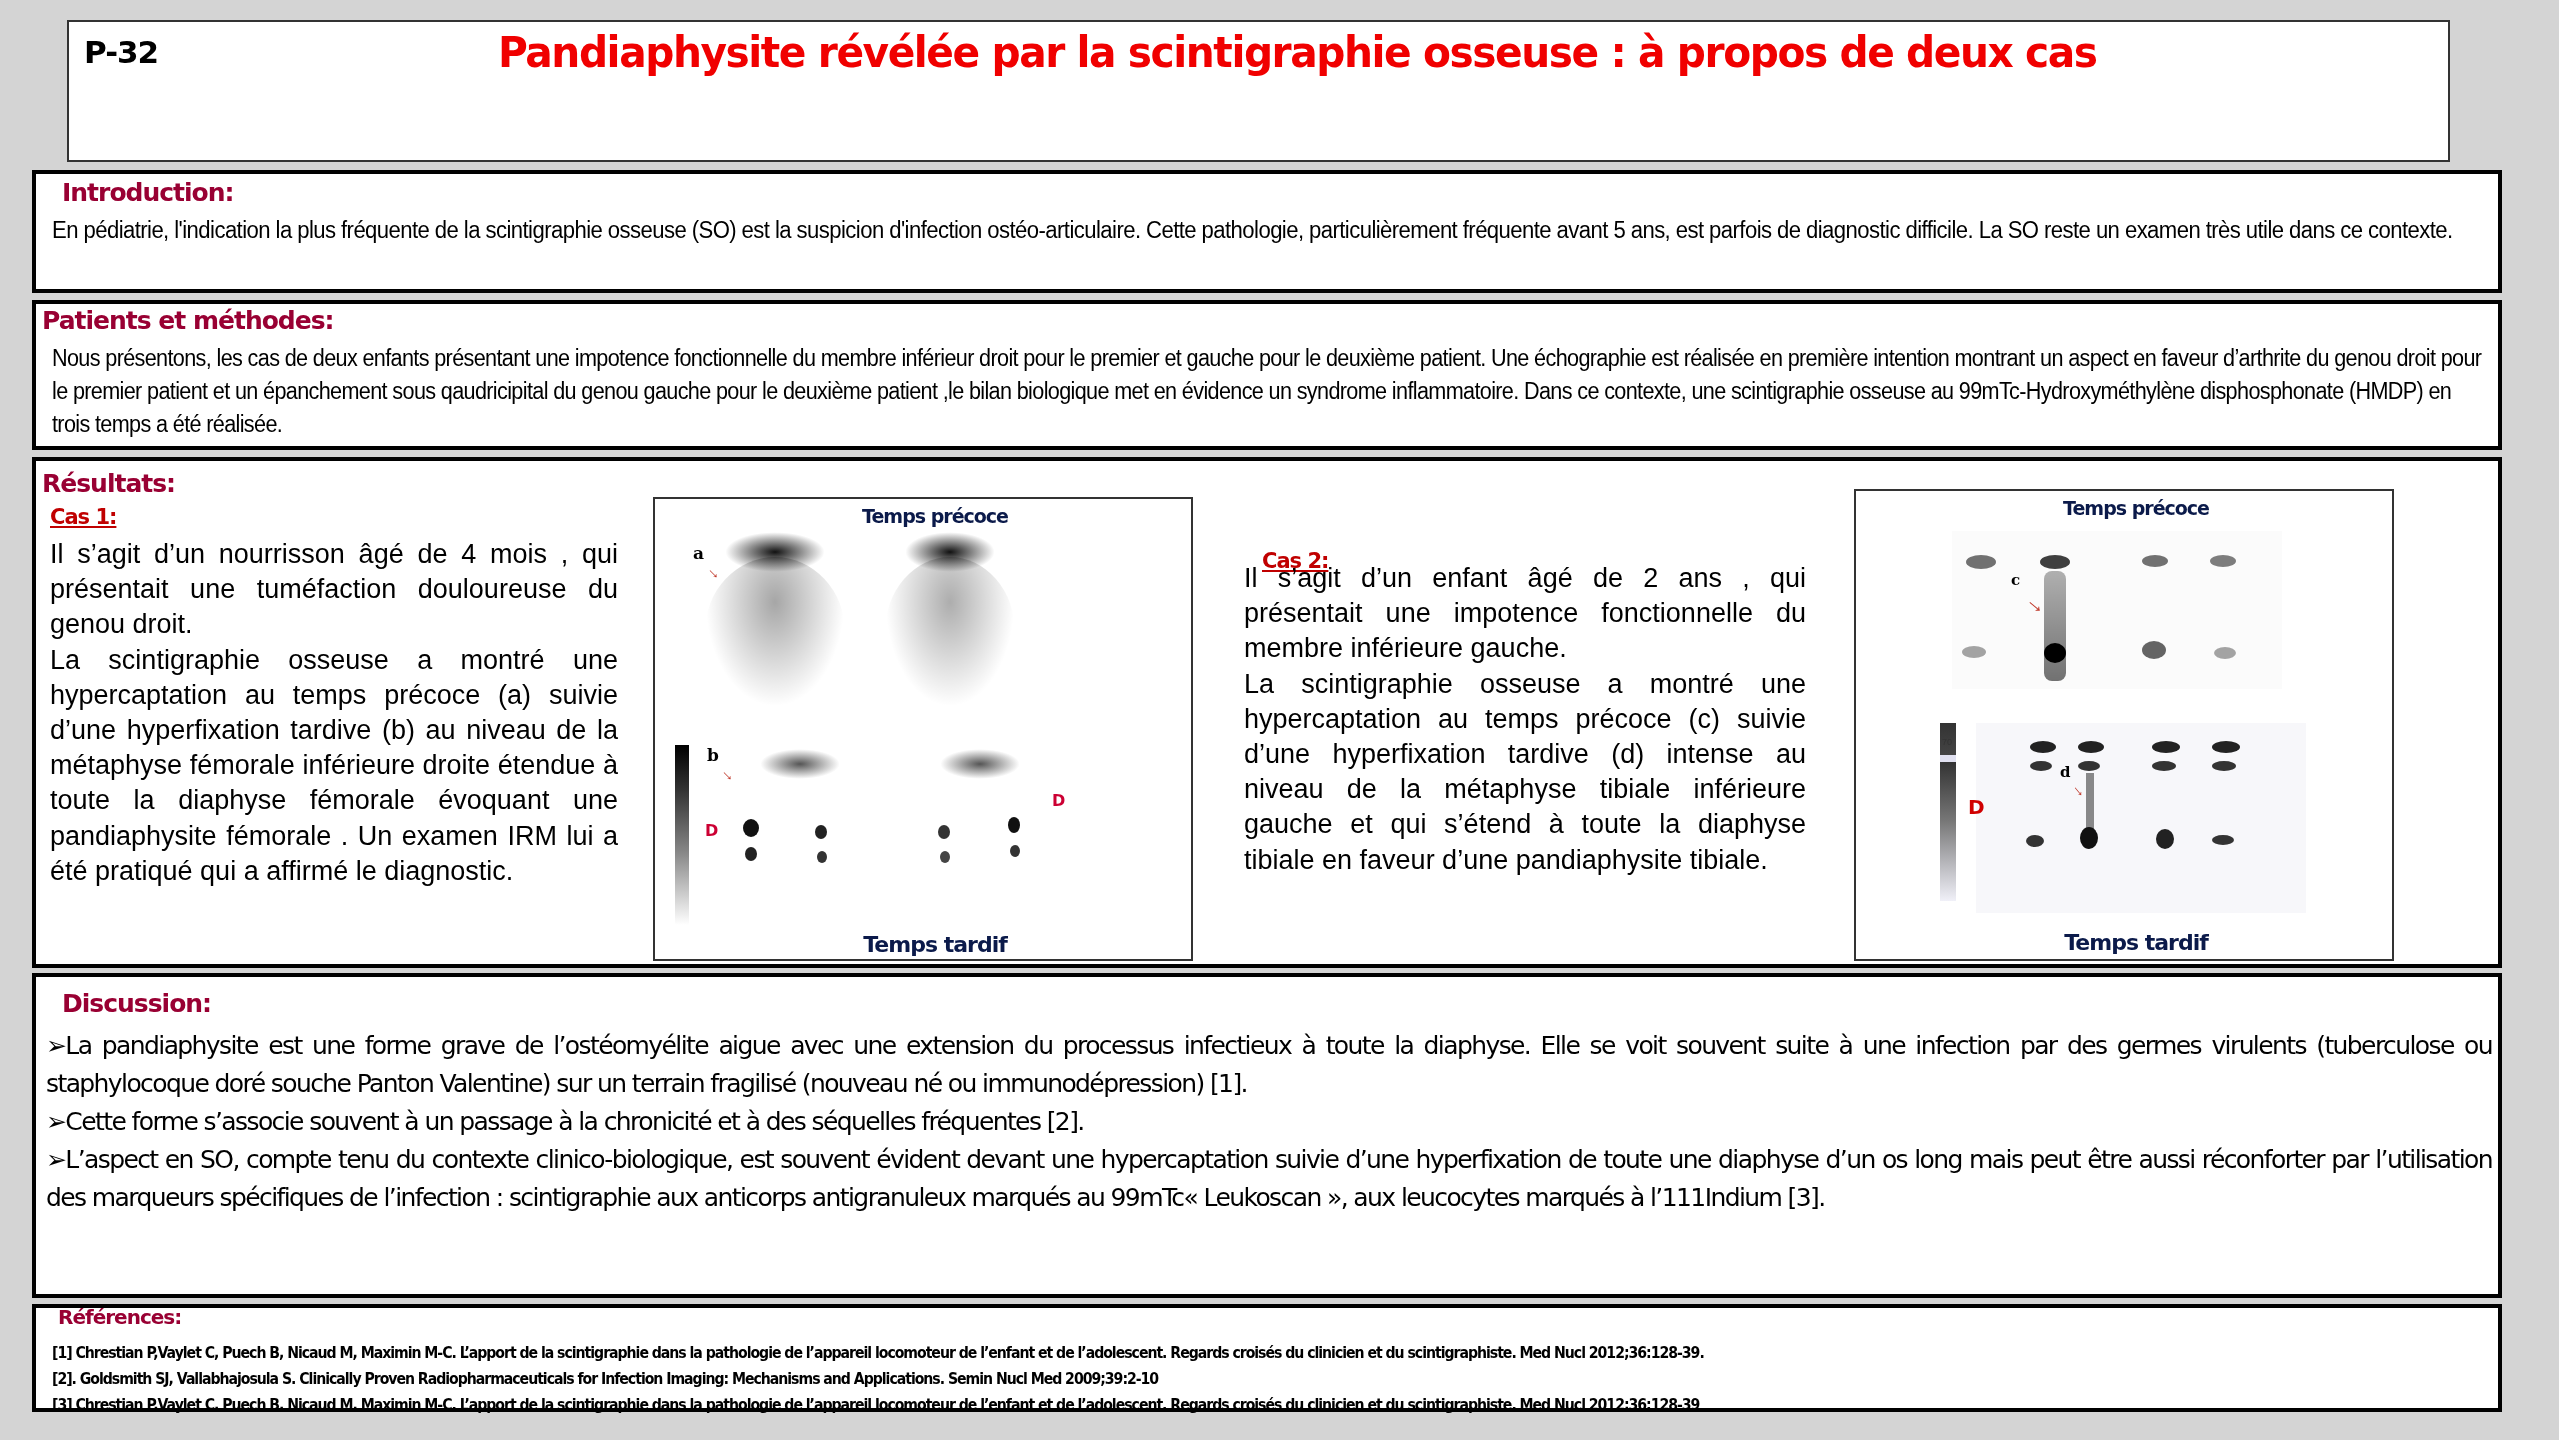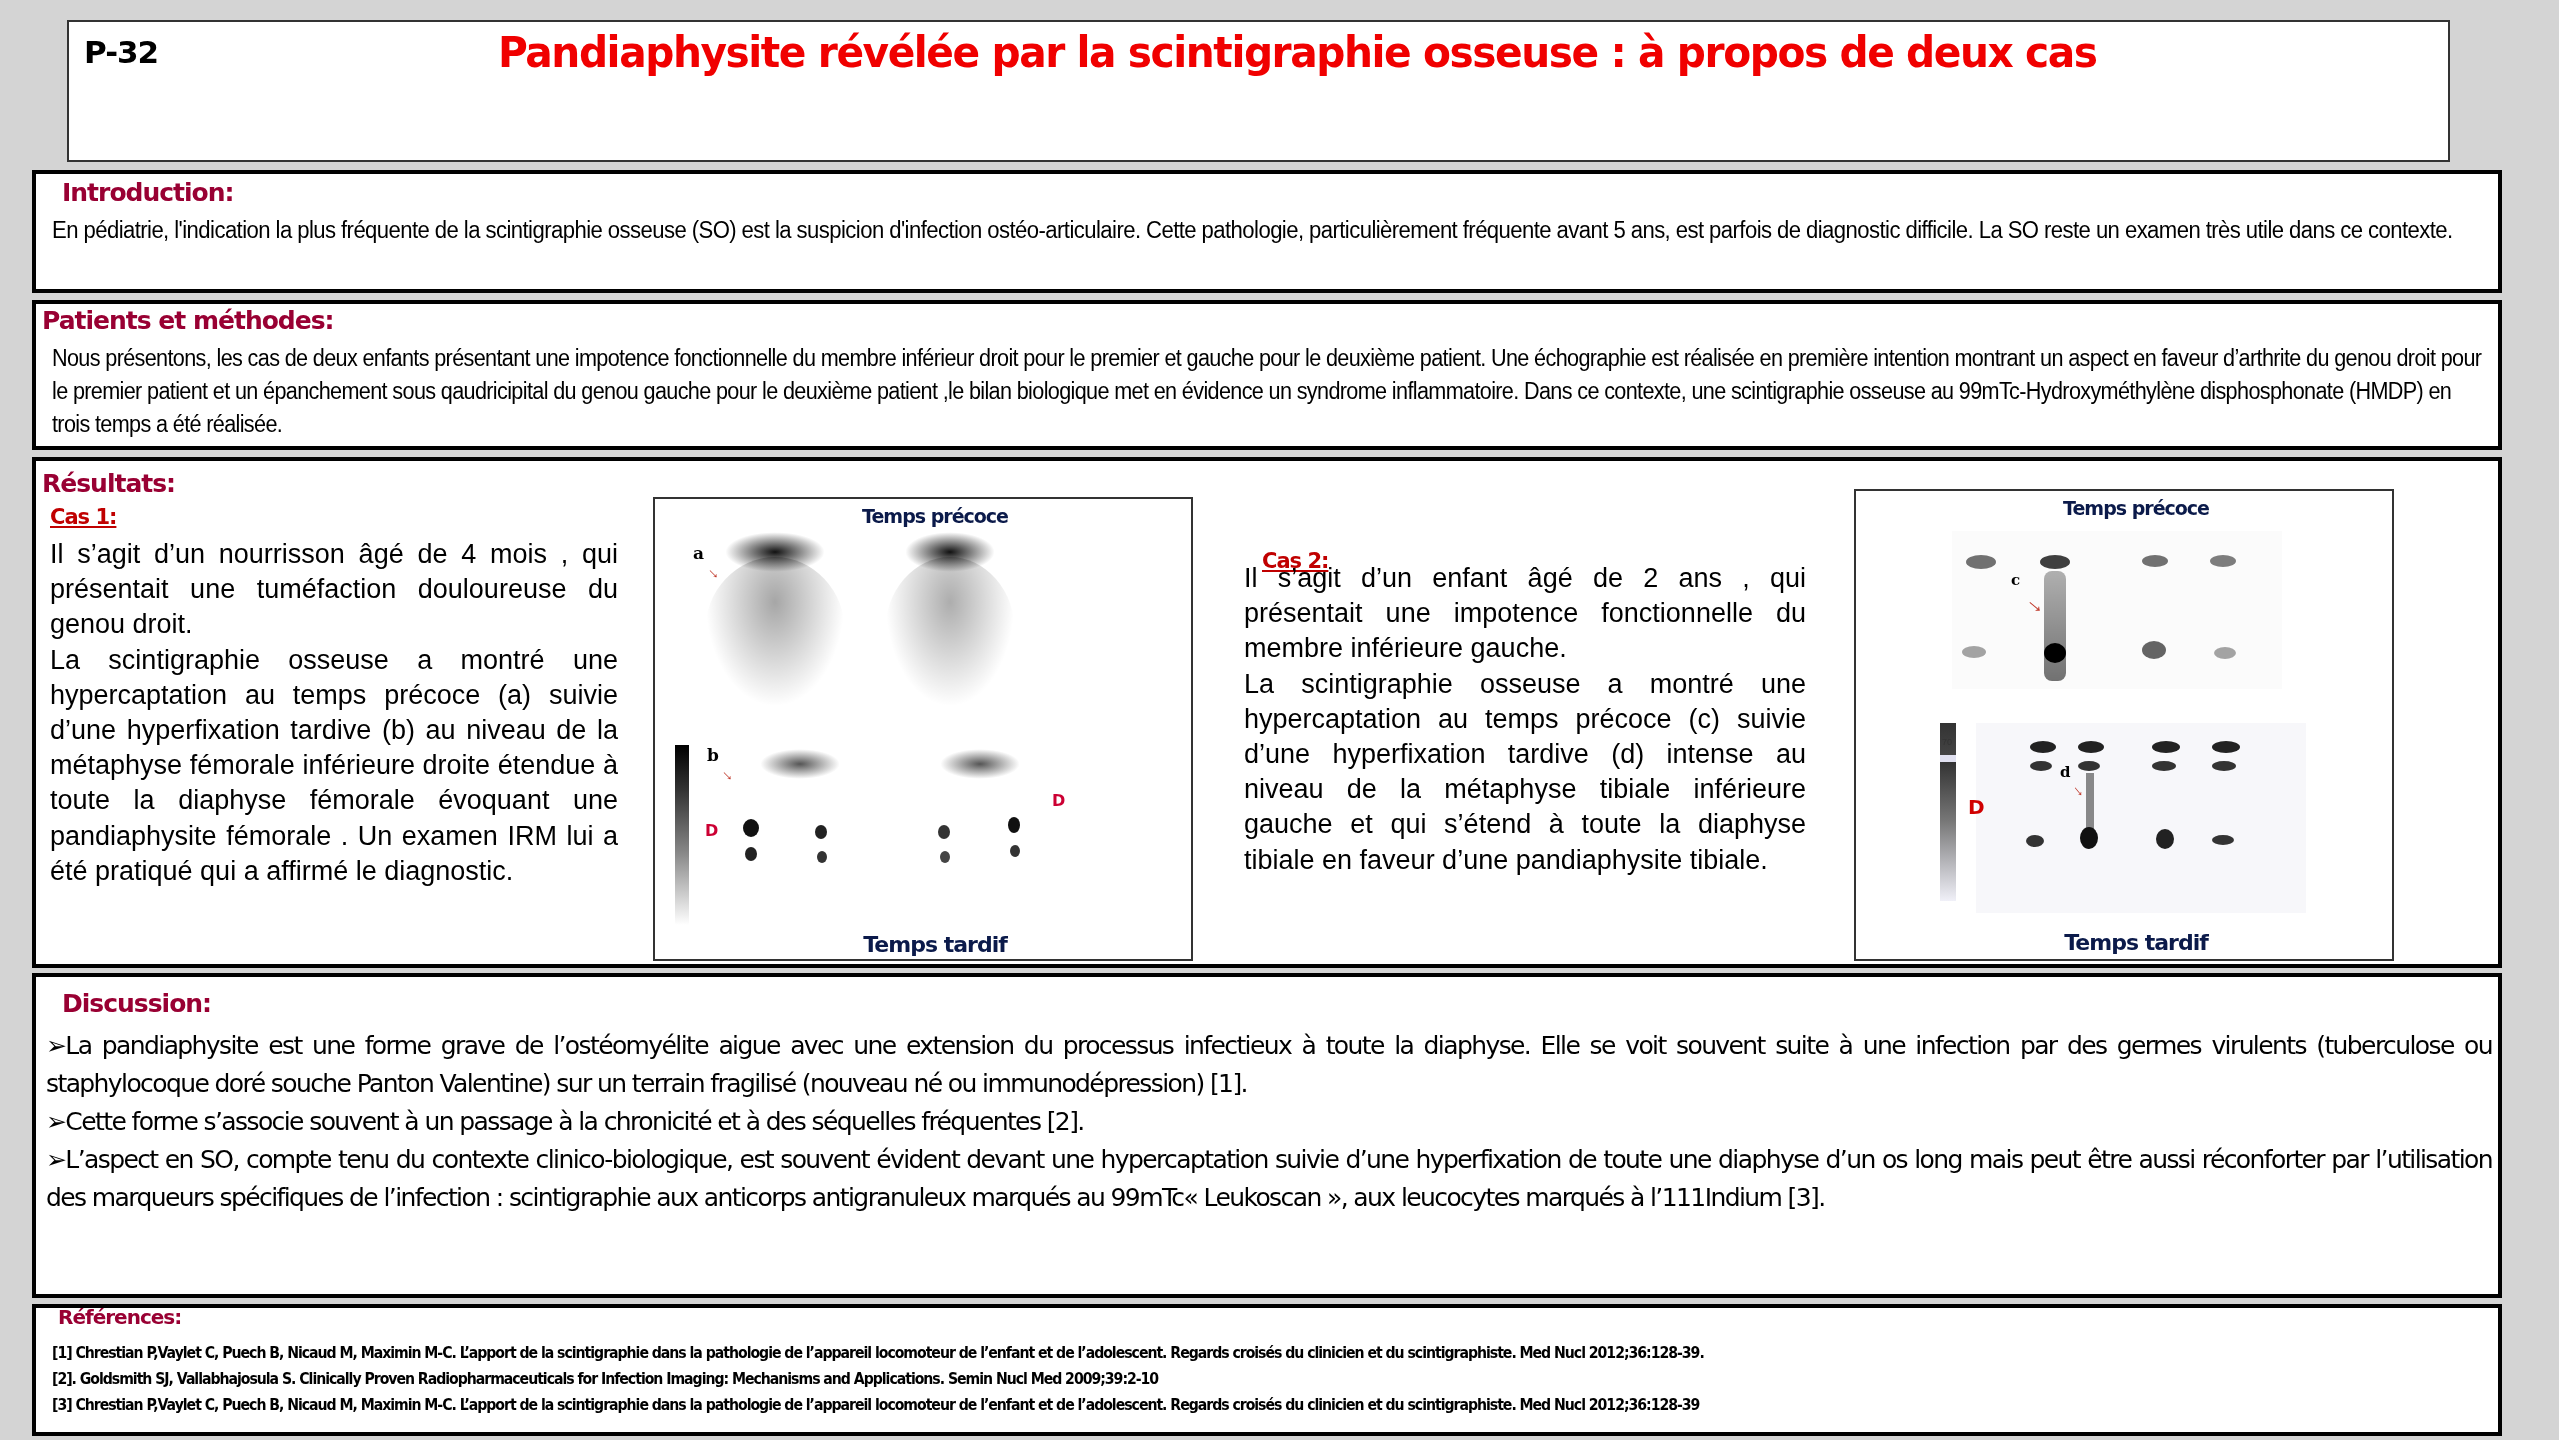--- a/index.html
+++ b/index.html
@@ -31,21 +31,21 @@
   .fig-caption { position: absolute; left: 0; right: 0; text-align: center; color: #0b1a4a; font-family: "DejaVu Sans", sans-serif; font-weight: bold; letter-spacing: -1px; padding-left: 24px; }
   .fig-mark { position: absolute; font-family: "DejaVu Serif", serif; font-weight: bold; font-size: 17px; color: #000; }
   .fig-d { position: absolute; color: #cc0033; font-family: "DejaVu Sans", sans-serif; font-weight: bold; font-size: 16px; }
   .scan-blob { position: absolute; border-radius: 50%; }
   .colorbar { position: absolute; background: linear-gradient(to bottom, #000 0%, #333 25%, #888 60%, #fff 100%); }
 
   .disc-box { left: 32px; top: 973px; width: 2470px; height: 325px; }
   .disc-text { position: absolute; left: 10px; top: 50px; width: 2446px; font-family: "DejaVu Sans", sans-serif; font-size: 25px; line-height: 38px; letter-spacing: -1.6px; text-align: justify; }
   .disc-text p { margin: 0; }
 
-  .ref-box { left: 32px; top: 1304px; width: 2470px; height: 132px; }
+  .ref-box { left: 32px; top: 1304px; width: 2470px; height: 108px; }
   .ref-text { position: absolute; left: 16px; top: 32px; font-family: "DejaVu Sans", sans-serif; font-weight: bold; font-size: 15px; line-height: 26px; letter-spacing: -1.1px; white-space: nowrap; }
   .ref-text div { transform: scaleX(0.94); transform-origin: left top; }
 </style>
 </head>
 <body>
 
 <div class="box header-box">
   <div class="poster-id">P-32</div>
   <div class="poster-title">Pandiaphysite révélée par la scintigraphie osseuse   : à propos de deux cas</div>
 </div>

